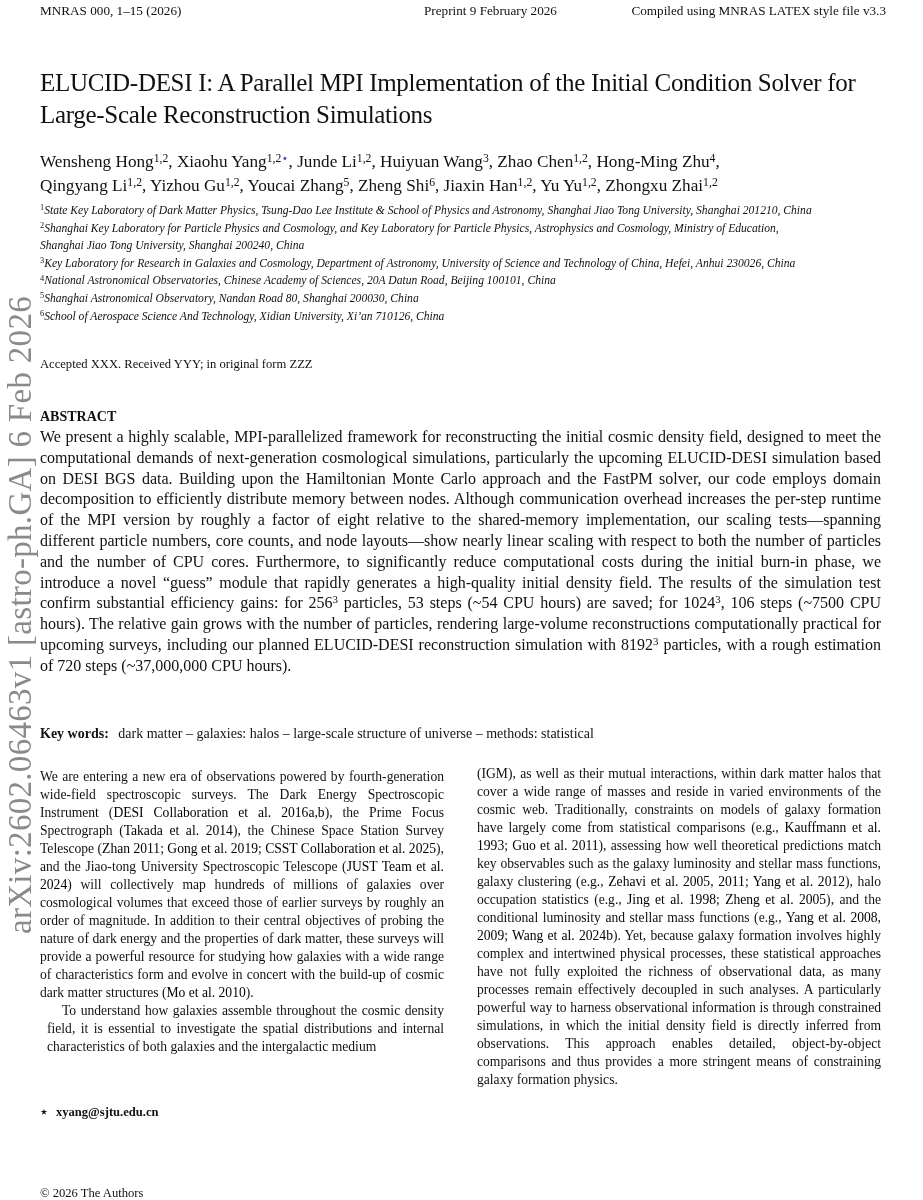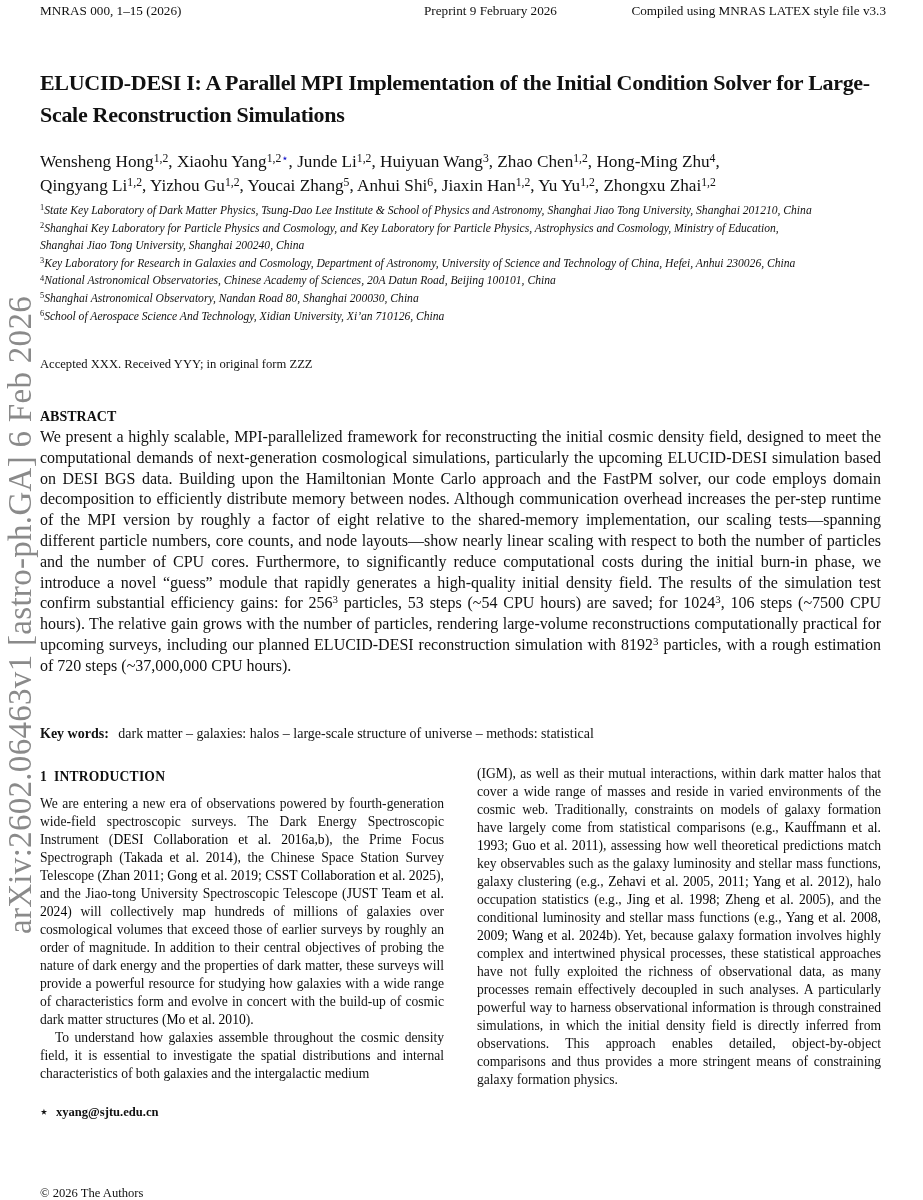--- a/index.html
+++ b/index.html
@@ -20,21 +20,21 @@
 
   
   #arxiv-stamp {
     left: -330px; top: 595px; width: 700px; height: 40px;
     transform: rotate(-90deg); transform-origin: center center;
     text-align: center; font-size: 33px; color: #8a8a8a; white-space: nowrap;
     line-height: 40px; letter-spacing: 0.3px;
   }
 
   
-  #title { left: 40px; top: 67px; width: 870px; font-size: 22px; font-weight: bold; line-height: 32px; letter-spacing: -0.3px; }
+  #title { left: 40px; top: 67px; width: 870px; font-size: 25px; font-weight: normal; line-height: 32px; letter-spacing: -0.3px; }
 
   
   #authors { left: 40px; top: 150px; width: 880px; font-size: 17.2px; line-height: 24px; }
   .star { color: #1a1acc; }
 
   
   #affils { left: 40px; top: 202px; width: 885px; font-size: 11.6px; font-style: italic; line-height: 17.6px; }
   #affils .aff sup { font-style: normal; font-size: 0.72em; }
   #affils .aff { white-space: nowrap; }
 
@@ -46,21 +46,21 @@
 
   #keywords { left: 40px; top: 726px; width: 850px; font-size: 14px; }
   #keywords b { font-weight: bold; margin-right: 6px; }
 
   
   .col { font-size: 13.6px; line-height: 18px; text-align: justify; hyphens: manual; }
   #col-left { left: 40px; top: 768px; width: 404px; }
   #col-right { left: 477px; top: 765px; width: 404px; }
   .sec-heading { font-weight: bold; font-size: 13.6px; letter-spacing: 0.2px; margin-bottom: 9px; }
   .sec-heading .num { margin-right: 7px; }
-  .indent { text-indent: 15px; }
+  .indent { text-indent: 15px; margin-left: 7px; }
   .gap-para { margin-top: 18px; }
 
   #footnote { left: 40px; top: 1104px; font-size: 12.6px; font-weight: bold; }
   #footnote .fnmark { margin-right: 8px; }
   #copyright { left: 40px: top: 1186px; font-size: 12.6px; }
 </style>
 </head>
 <body>
 
 <div class="abs run-head" id="rh-left">
@@ -79,21 +79,21 @@
 <div class="abs" id="authors">
   <span><span>Wensheng Hong</span><sup>1,2</sup></span>,
   <span><span>Xiaohu Yang</span><sup><span>1,2</span><a class="star">⋆</a></sup></span>,
   <span><span>Junde Li</span><sup>1,2</sup></span>,
   <span><span>Huiyuan Wang</span><sup>3</sup></span>,
   <span><span>Zhao Chen</span><sup>1,2</sup></span>,
   <span><span>Hong-Ming Zhu</span><sup>4</sup></span>,<br>
   <span><span>Qingyang Li</span><sup>1,2</sup></span>,
   <span><span>Yizhou Gu</span><sup>1,2</sup></span>,
   <span><span>Youcai Zhang</span><sup>5</sup></span>,
-  <span><span>Anhui Shi</span><sup>6</sup></span>,
+  <span><span>Zheng Shi</span><sup>6</sup></span>,
   <span><span>Jiaxin Han</span><sup>1,2</sup></span>,
   <span><span>Yu Yu</span><sup>1,2</sup></span>,
   <span><span>Zhongxu Zhai</span><sup>1,2</sup></span>
 </div>
 
 <div class="abs" id="affils">
   <div class="aff"><sup>1</sup><span>State Key Laboratory of Dark Matter Physics, Tsung-Dao Lee Institute &amp; School of Physics and Astronomy, Shanghai Jiao Tong University, Shanghai 201210, China</span></div>
   <div class="aff"><sup>2</sup><span>Shanghai Key Laboratory for Particle Physics and Cosmology, and Key Laboratory for Particle Physics, Astrophysics and Cosmology, Ministry of Education,</span></div>
   <div class="aff">Shanghai Jiao Tong University, Shanghai 200240, China</div>
   <div class="aff"><sup>3</sup><span>Key Laboratory for Research in Galaxies and Cosmology, Department of Astronomy, University of Science and Technology of China, Hefei, Anhui 230026, China</span></div>
@@ -103,21 +103,20 @@
 </div>
 
 <div class="abs" id="accepted">Accepted XXX. Received YYY; in original form ZZZ</div>
 
 <div class="abs" id="abstract-heading">ABSTRACT</div>
 <div class="abs" id="abstract-body"><span>We present a highly scalable, MPI-parallelized framework for reconstructing the initial cosmic density field, designed to meet the computational demands of next-generation cosmological simulations, particularly the upcoming ELUCID-DESI simulation based on DESI BGS data. Building upon the Hamiltonian Monte Carlo approach and the FastPM solver, our code employs domain decomposition to efficiently distribute memory between nodes. Although communication overhead increases the per-step runtime of the MPI version by roughly a factor of eight relative to the shared-memory implementation, our scaling tests—spanning different particle numbers, core counts, and node layouts—show nearly linear scaling with respect to both the number of particles and the number of CPU cores. Furthermore, to significantly reduce computational costs during the initial burn-in phase, we introduce a novel “guess” module that rapidly generates a high-quality initial density field. The results of the simulation test confirm substantial efficiency gains: for 256</span><sup>3</sup><span> particles, 53 steps (~54 CPU hours) are saved; for 1024</span><sup>3</sup><span>, 106 steps (~7500 CPU hours). The relative gain grows with the number of particles, rendering large-volume reconstructions computationally practical for upcoming surveys, including our planned ELUCID-DESI reconstruction simulation with 8192</span><sup>3</sup><span> particles, with a rough estimation of 720 steps (~37,000,000 CPU hours).</span></div>
 
 <div class="abs" id="keywords"><b>Key words:</b> <span>dark matter – galaxies: halos – large-scale structure of universe – methods: statistical</span></div>
 
 <div class="abs col" id="col-left">
-  <div class="sec-heading"><span class="num">1</span><span>INTRODUCTION</span></div>
   <div><span>We are entering a new era of observations powered by fourth-generation wide-field spectroscopic surveys. The Dark Energy Spectroscopic Instrument (</span><a>DESI Collaboration et al. 2016a</a><span>,</span><a>b</a><span>), the Prime Focus Spectrograph (</span><a>Takada et al. 2014</a><span>), the Chinese Space Station Survey Telescope (</span><a>Zhan 2011</a><span>; </span><a>Gong et al. 2019</a><span>; </span><a>CSST Collaboration et al. 2025</a><span>), and the Jiao-tong University Spectroscopic Telescope (</span><a>JUST Team et al. 2024</a><span>) will collectively map hundreds of millions of galaxies over cosmological volumes that exceed those of earlier surveys by roughly an order of magnitude. In addition to their central objectives of probing the nature of dark energy and the properties of dark matter, these surveys will provide a powerful resource for studying how galaxies with a wide range of characteristics form and evolve in concert with the build-up of cosmic dark matter structures (</span><a>Mo et al. 2010</a><span>).</span></div>
   <div class="indent">To understand how galaxies assemble throughout the cosmic density field, it is essential to investigate the spatial distributions and internal characteristics of both galaxies and the intergalactic medium</div>
 </div>
 
 <div class="abs col" id="col-right">
   <div><span>(IGM), as well as their mutual interactions, within dark matter halos that cover a wide range of masses and reside in varied environments of the cosmic web. Traditionally, constraints on models of galaxy formation have largely come from statistical comparisons (e.g., </span><a>Kauffmann et al. 1993</a><span>; </span><a>Guo et al. 2011</a><span>), assessing how well theoretical predictions match key observables such as the galaxy luminosity and stellar mass functions, galaxy clustering (e.g., </span><a>Zehavi et al. 2005</a><span>, </span><a>2011</a><span>; </span><a>Yang et al. 2012</a><span>), halo occupation statistics (e.g., </span><a>Jing et al. 1998</a><span>; </span><a>Zheng et al. 2005</a><span>), and the conditional luminosity and stellar mass functions (e.g., </span><a>Yang et al. 2008</a><span>, </span><a>2009</a><span>; </span><a>Wang et al. 2024b</a><span>). Yet, because galaxy formation involves highly complex and intertwined physical processes, these statistical approaches have not fully exploited the richness of observational data, as many processes remain effectively decoupled in such analyses. A particularly powerful way to harness observational information is through constrained simulations, in which the initial density field is directly inferred from observations. This approach enables detailed, object-by-object comparisons and thus provides a more stringent means of constraining galaxy formation physics.</span></div>
 </div>
 
 <div class="abs" id="footnote"><span class="fnmark">⋆</span><span>xyang@sjtu.edu.cn</span></div>
 <div class="abs" id="copyright" style="left:40px; top:1186px;">© 2026 The Authors</div>

